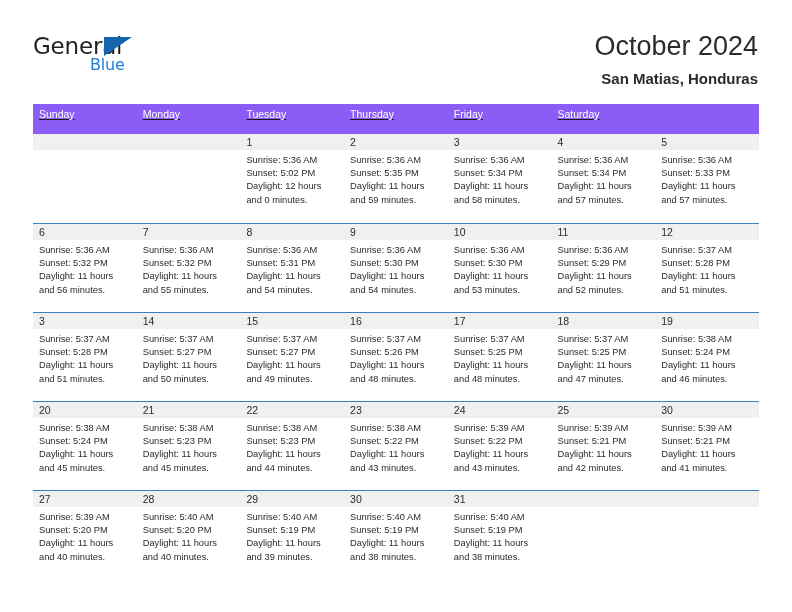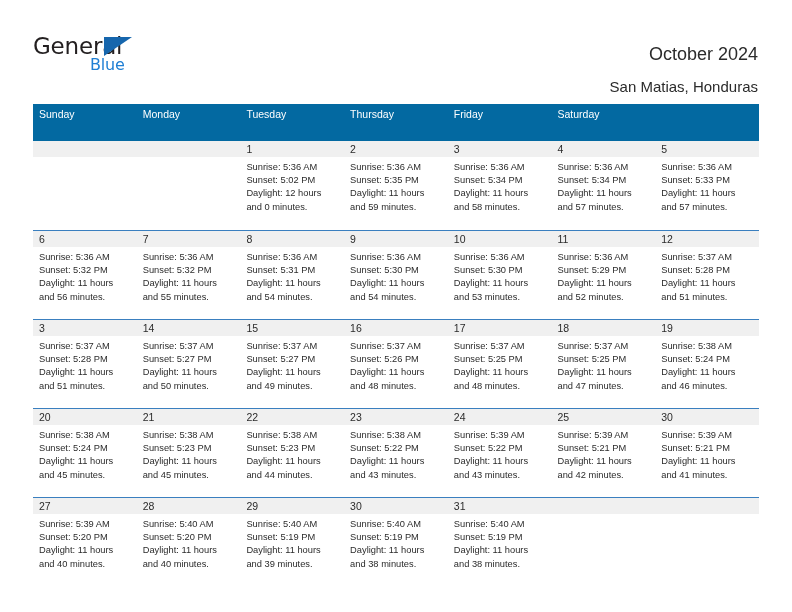--- a/index.html
+++ b/index.html
@@ -63,48 +63,48 @@
     color: #1f7fd4;
     font-family: "DejaVu Sans", sans-serif;
   }
   .title-block {
     position: absolute;
     right: 34px;
     top: 30px;
     text-align: right;
   }
   .cal-title {
-    font-size: 18px;
+    font-size: 27px;
     font-weight: normal;
     color: #2b2b2b;
     line-height: 32px;
     white-space: nowrap;
-    margin-top: 8px;
   }
   .cal-subtitle {
     font-size: 15px;
-    font-weight: normal;
+    font-weight: bold;
     color: #2b2b2b;
     line-height: 20px;
     margin-top: 7px;
     white-space: nowrap;
   }
 
   
   .calendar {
     position: absolute;
     left: 33px;
     top: 104px;
     width: 726px;
   }
   .weekday-row {
     display: flex;
     width: 726px;
-    height: 37px;
-    background: #0369a1;
+    height: 30px;
+    background: #8b5cf6;
+    text-decoration: underline;
   }
   .weekday {
     width: 103.71px;
     box-sizing: border-box;
     padding-left: 6px;
     color: #ffffff;
     font-size: 10.5px;
     line-height: 21px;
     white-space: nowrap;
     overflow: hidden;

